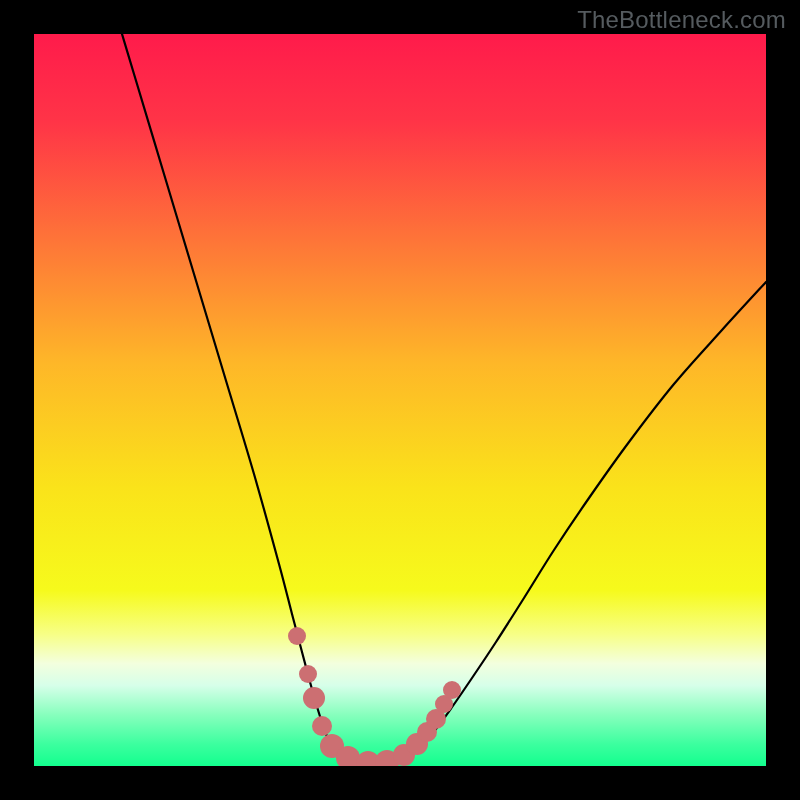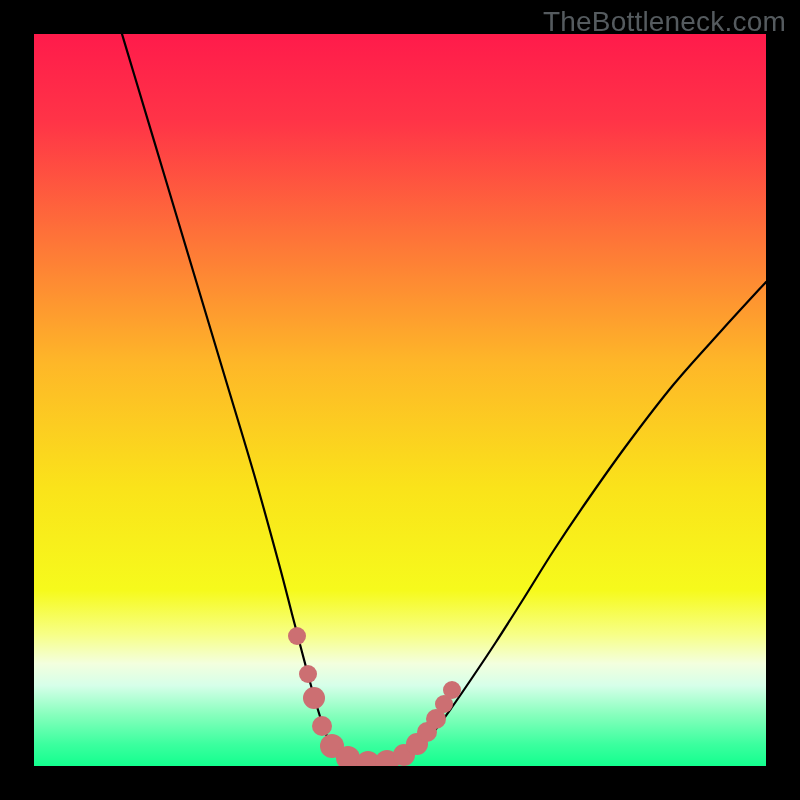--- a/index.html
+++ b/index.html
@@ -23,21 +23,21 @@
     top: 34px;
     width: 732px;
     height: 732px;
     overflow: hidden;
   }
   .watermark {
     position: absolute;
     top: 6px;
     right: 14px;
     color: #555b5f;
-    font-size: 28px;
+    font-size: 24px;
     font-weight: 400;
     letter-spacing: 0.2px;
     font-family: Arial, Helvetica, sans-serif;
   }
   svg { display: block; }
 </style>
 </head>
 <body>
 
 <div class="frame">

